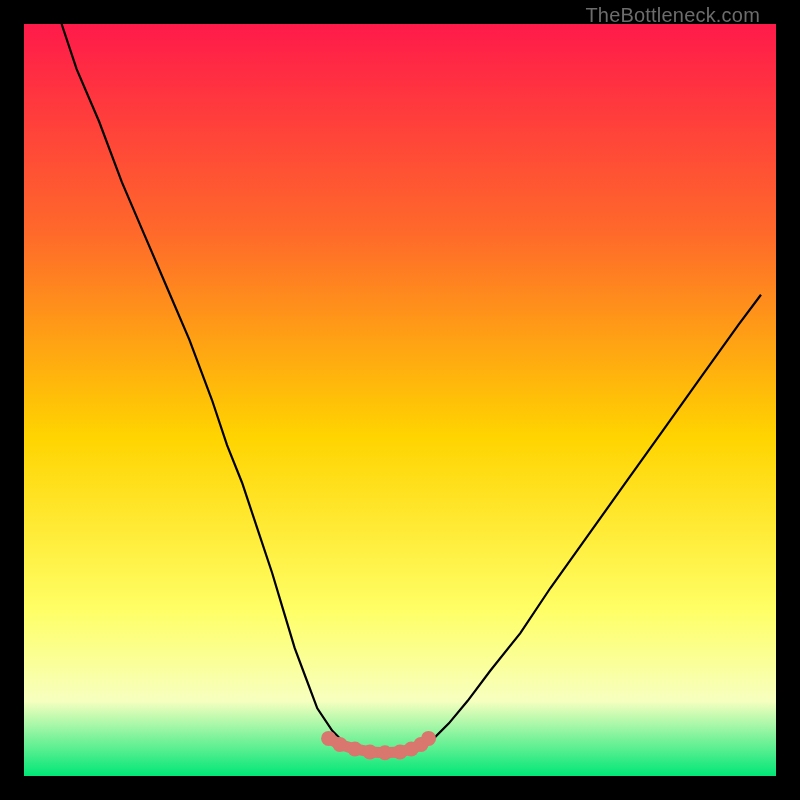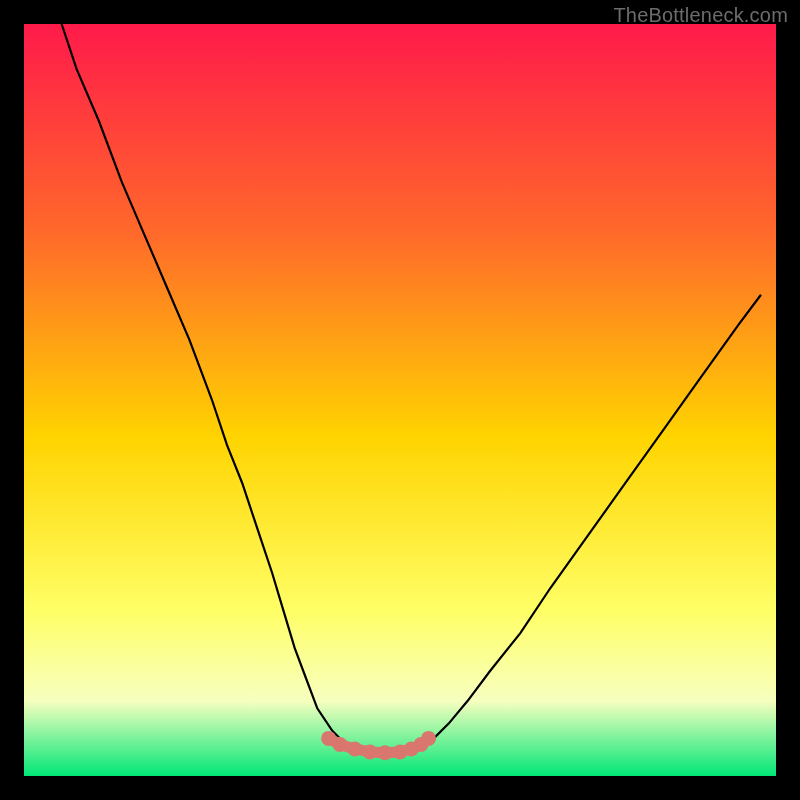--- a/index.html
+++ b/index.html
@@ -23,21 +23,21 @@
     position: absolute;
     left: 0;
     top: 0;
     width: 752px;
     height: 752px;
     overflow: hidden;
   }
   .watermark {
     position: absolute;
     top: 4px;
-    right: 12px;
+    right: 40px;
     color: #6c6c6c;
     font-size: 20px;
     font-weight: 500;
     letter-spacing: 0.2px;
     z-index: 50;
   }
 </style>
 </head>
 <body>
 

